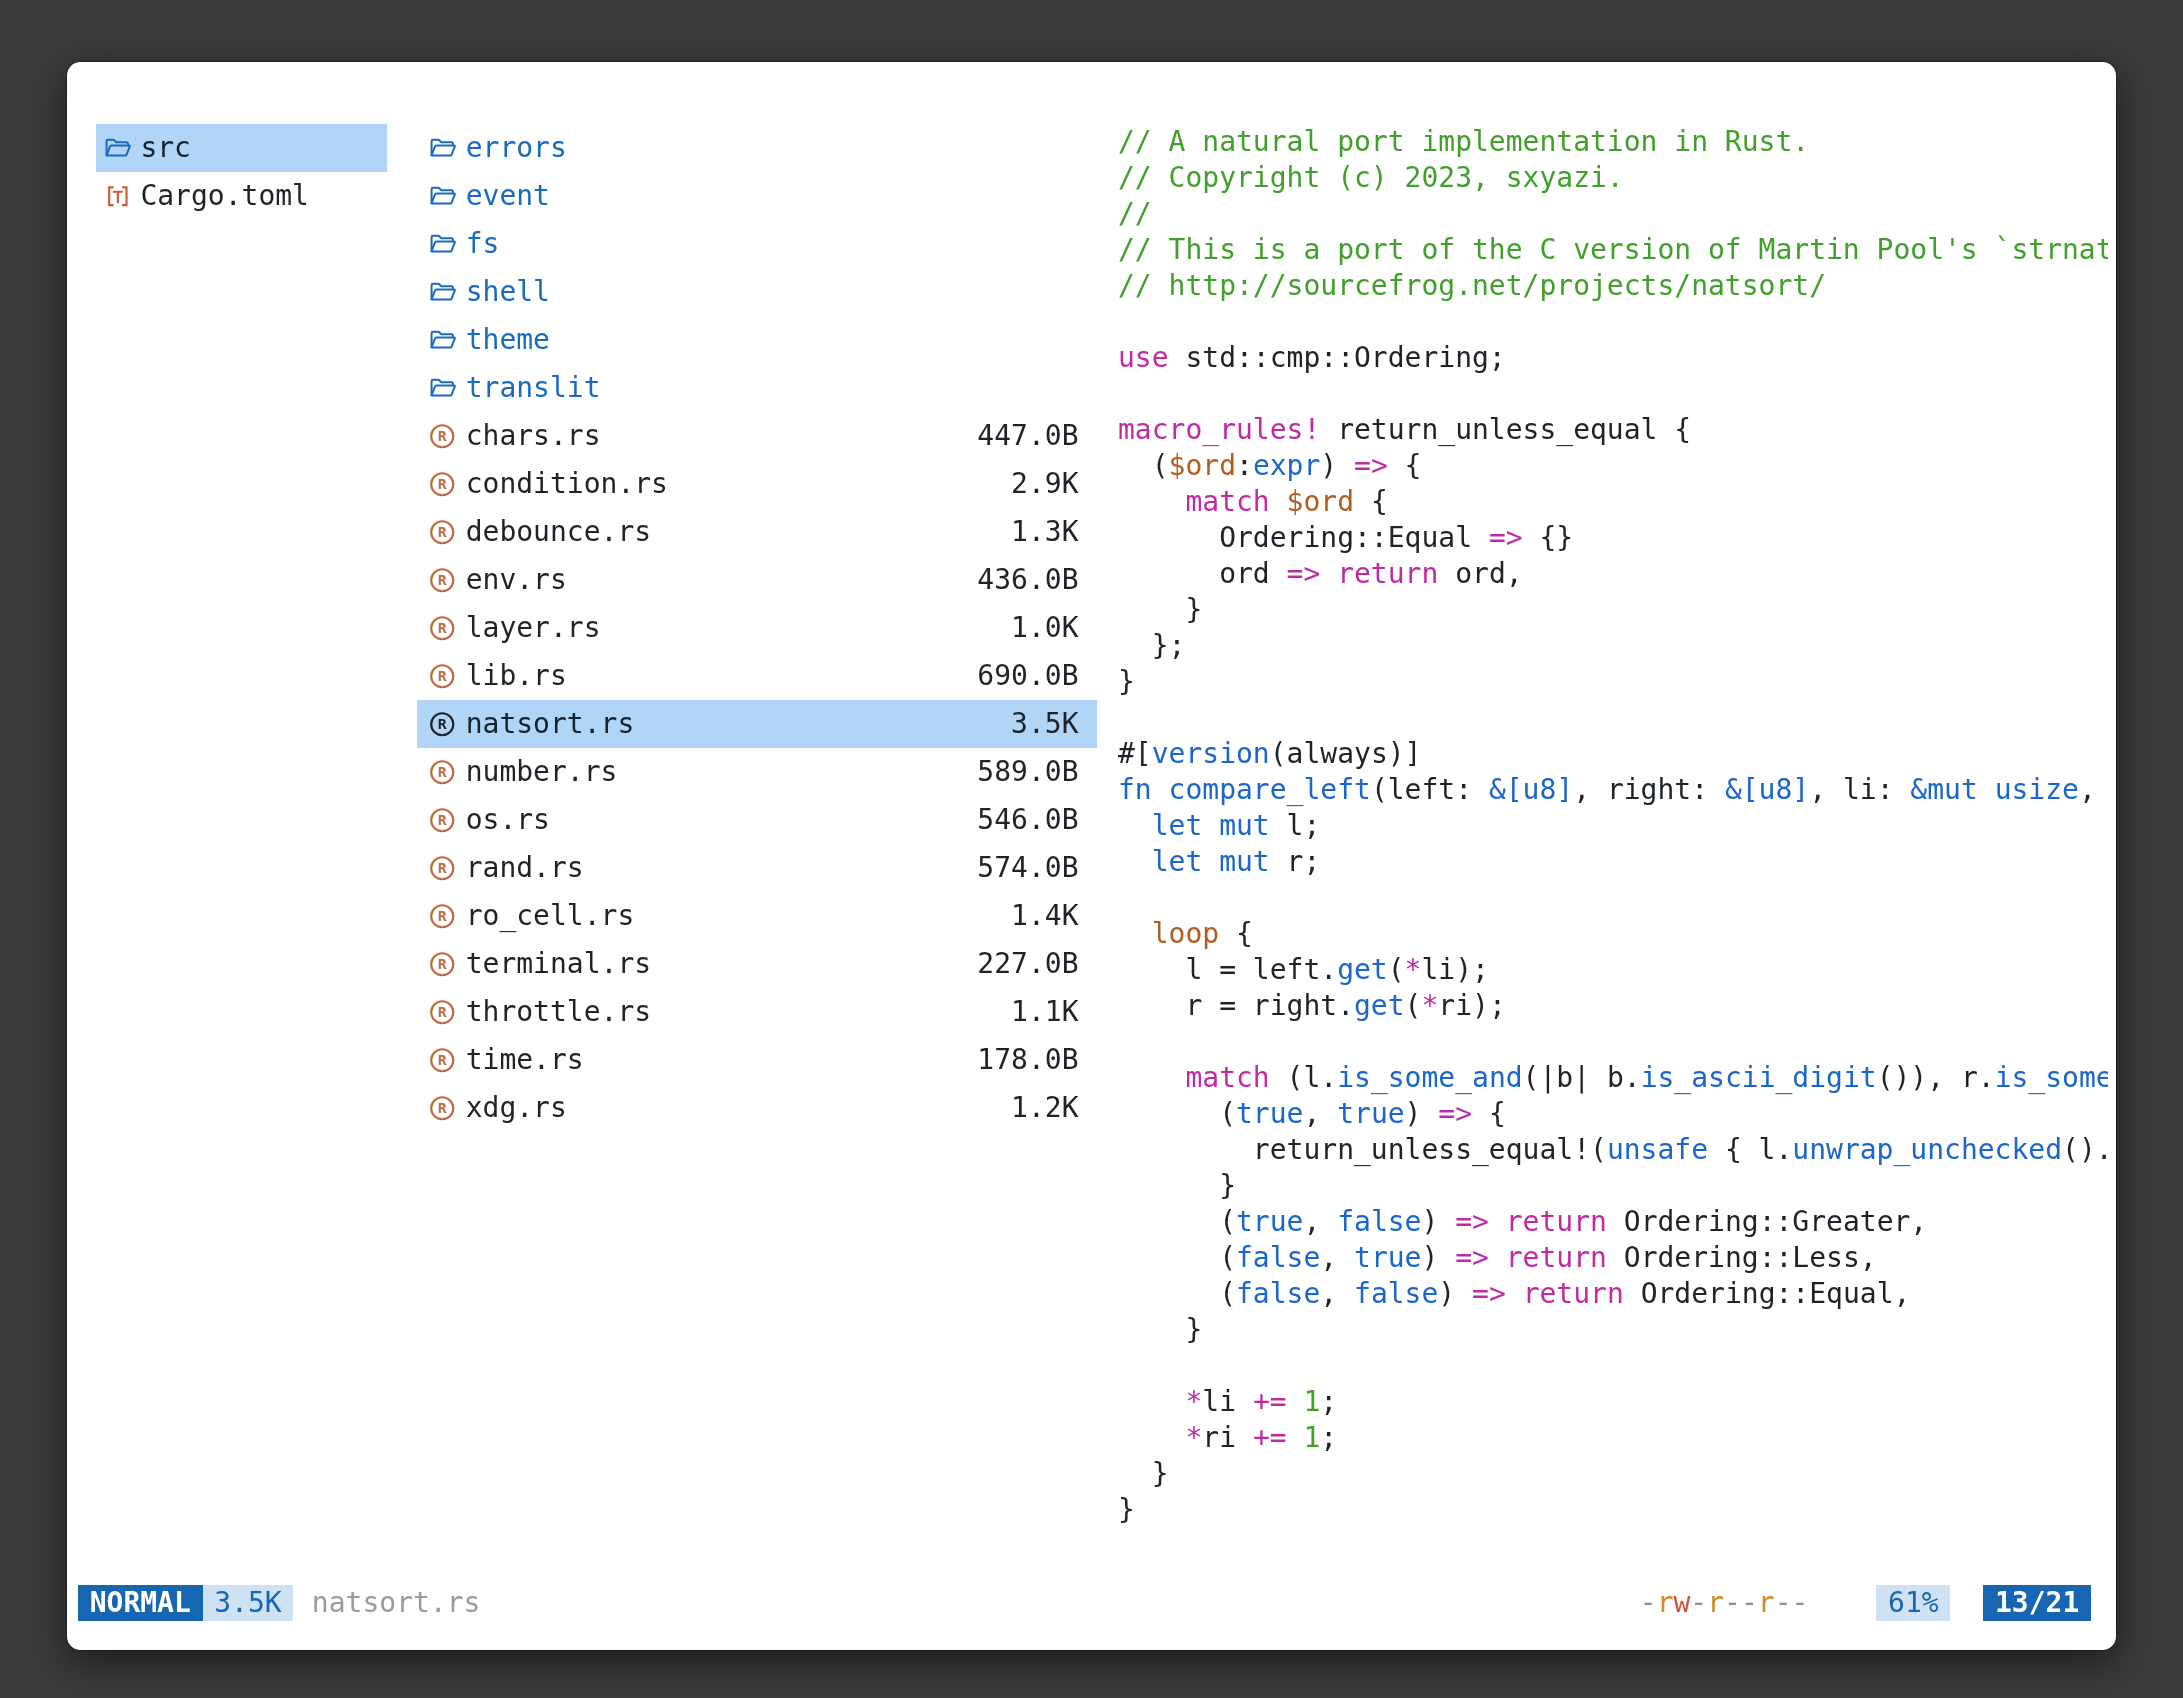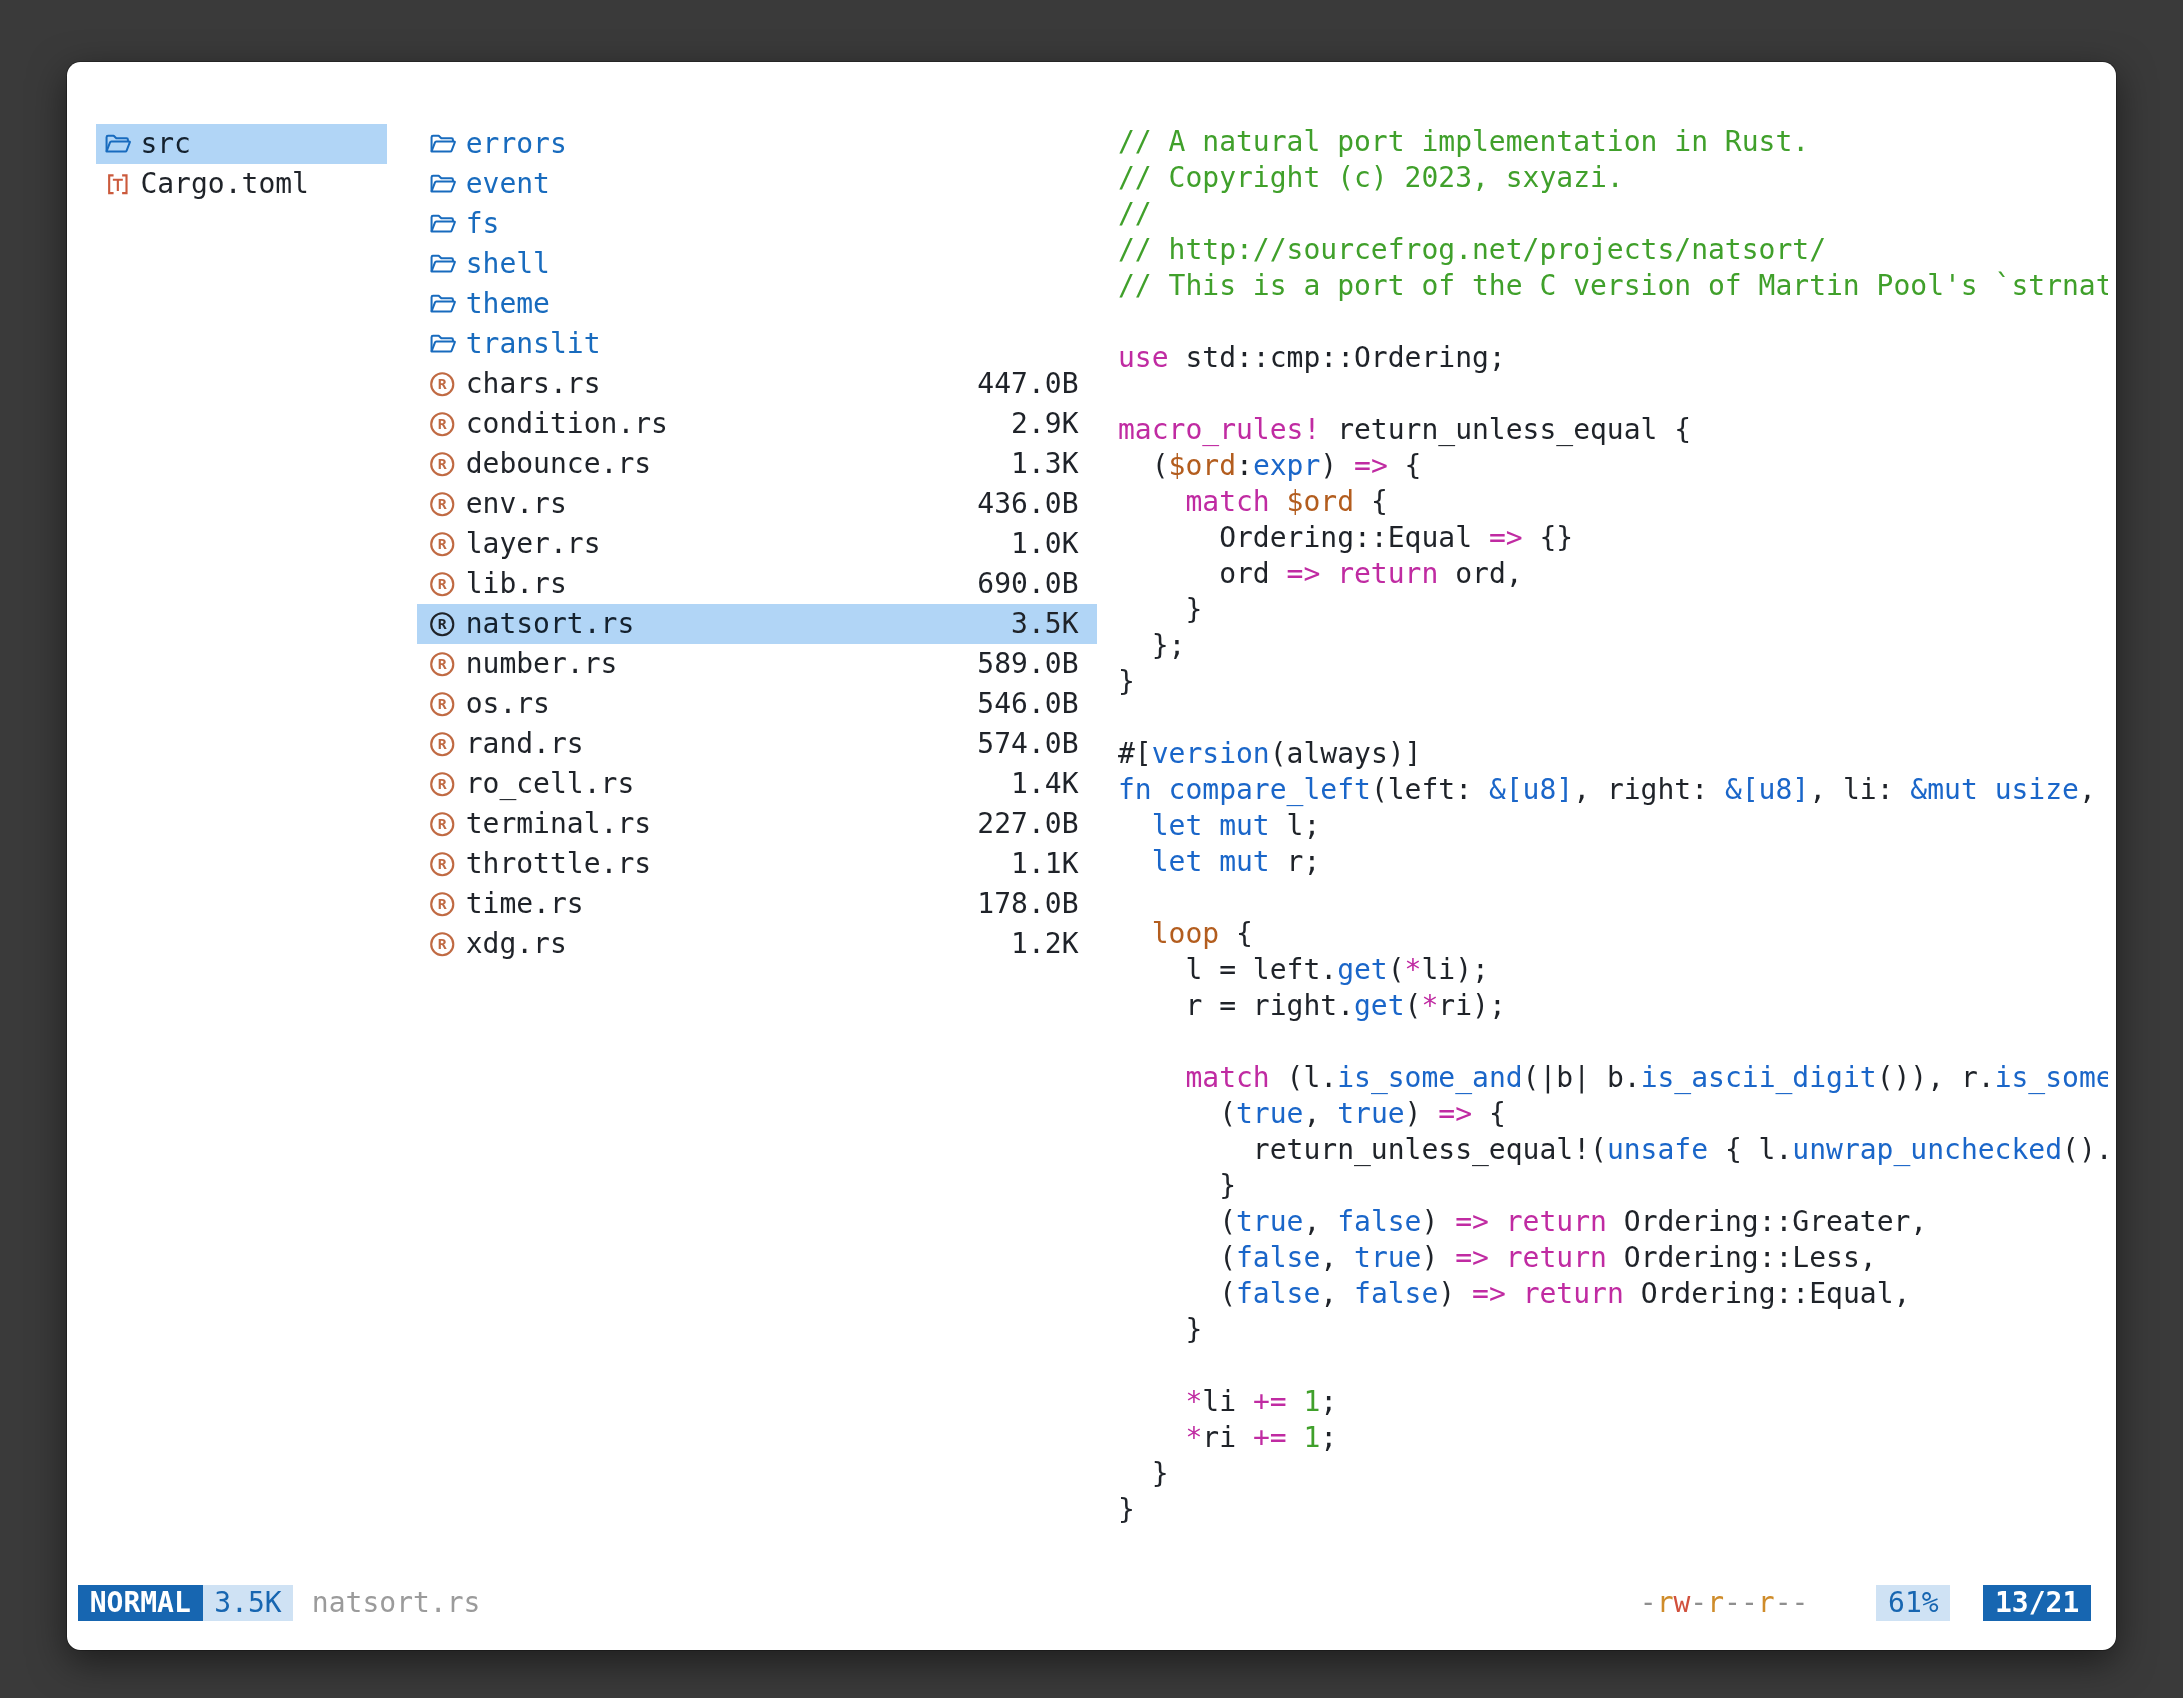--- a/index.html
+++ b/index.html
@@ -17,21 +17,21 @@
     box-shadow: 0 11.7px 37px rgba(0,0,0,0.5), 0 0 0 0.8px rgba(0,0,0,0.35);
     overflow:hidden;
   }
   .pane { position:absolute; top:62px; }
   .pane-parent  { left:29px;   width:291px; }
   .pane-current { left:350px;  width:680px; }
   .pane-preview { left:1051px; right:8.4px; bottom:101px; overflow:hidden; }
 
   .row {
     display:flex; align-items:center;
-    height:40px; font-size:28px; line-height:36px;
+    height:48px; font-size:28px; line-height:36px;
     color: var(--c-text, #1f2329);
     padding:0 18.5px 0 11px;
     white-space:pre;
   }
   .pane-parent .row { padding-left:6.7px; }
   .row.selected { background: var(--c-selection, #b1d5f6); }
   .row .icon { width:28.5px; height:28.5px; margin-right:9.2px; flex:0 0 auto; display:flex; align-items:center; justify-content:center; }
   .row .icon svg { display:block; }
   .row.dir  .icon { color: var(--c-folder, #186bbe); }
   .row.rust .icon { color: var(--c-rust, #c06a43); }
@@ -171,22 +171,22 @@
       <div class="row rust"><span class="icon"><svg viewBox="0 0 24 24" width="28.5" height="28.5" style="font-size:33px">
             <circle cx="12" cy="12" r="9.3" fill="none" stroke="currentColor" stroke-width="1.8"></circle>
             <text x="12" y="16.3" text-anchor="middle" font-size="12.5" font-weight="bold" fill="currentColor" font-family="DejaVu Sans Mono, monospace">R</text>
           </svg></span><span class="name">xdg.rs</span><span class="size">1.2K</span></div>
     </div>
 
   <div class="pane pane-preview">
       <div class="code-line"><span class="seg-c">// A natural port implementation in Rust.</span></div>
       <div class="code-line"><span class="seg-c">// Copyright (c) 2023, sxyazi.</span></div>
       <div class="code-line"><span class="seg-c">//</span></div>
+      <div class="code-line"><span class="seg-c">// This is a port of the C version of Martin Pool's `strnat</span></div>
       <div class="code-line"><span class="seg-c">// http://sourcefrog.net/projects/natsort/</span></div>
-      <div class="code-line"><span class="seg-c">// This is a port of the C version of Martin Pool's `strnat</span></div>
       <div class="code-line"></div>
       <div class="code-line"><span class="seg-k">use</span><span class="seg-t"> std::cmp::Ordering;</span></div>
       <div class="code-line"></div>
       <div class="code-line"><span class="seg-k">macro_rules!</span><span class="seg-t"> return_unless_equal {</span></div>
       <div class="code-line"><span class="seg-t">  (</span><span class="seg-o">$ord</span><span class="seg-t">:</span><span class="seg-b">expr</span><span class="seg-t">) </span><span class="seg-k">=&gt;</span><span class="seg-t"> {</span></div>
       <div class="code-line"><span class="seg-t">    </span><span class="seg-k">match</span><span class="seg-t"> </span><span class="seg-o">$ord</span><span class="seg-t"> {</span></div>
       <div class="code-line"><span class="seg-t">      Ordering::Equal </span><span class="seg-k">=&gt;</span><span class="seg-t"> {}</span></div>
       <div class="code-line"><span class="seg-t">      ord </span><span class="seg-k">=&gt;</span><span class="seg-t"> </span><span class="seg-k">return</span><span class="seg-t"> ord,</span></div>
       <div class="code-line"><span class="seg-t">    }</span></div>
       <div class="code-line"><span class="seg-t">  };</span></div>

